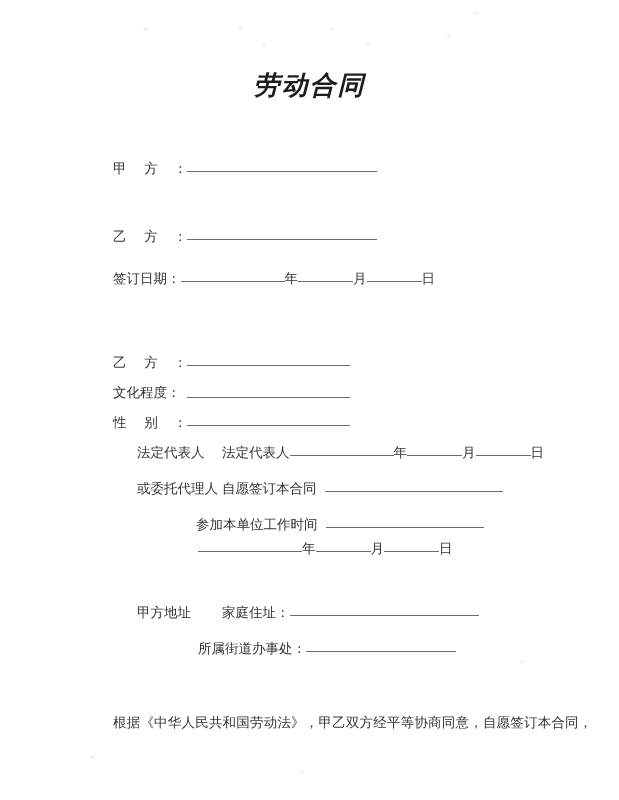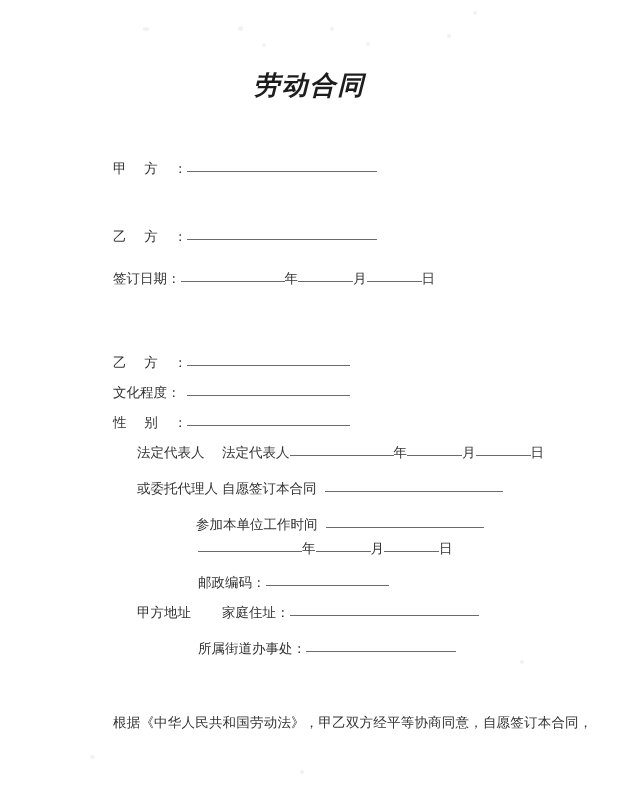--- a/index.html
+++ b/index.html
@@ -170,21 +170,21 @@
 
   <div class="row" style="top:354px;">
     <span class="lbl lbl-spaced">
       <span>乙</span>
       <span>方</span>
       <span class="colon">：</span>
     </span>
     <span class="ul ul-w"></span>
   </div>
 
-  <div class="row" style="top:384px;">
+  <div class="row" style="top:384px;align-items:center;">
     <span class="lbl lbl-fixed">
       <span>文化程度</span><span>：</span>
     </span>
     <span class="ul ul-w"></span>
   </div>
 
   <div class="row" style="top:414px;">
     <span class="lbl lbl-spaced">
       <span>性</span>
       <span>别</span>
@@ -217,26 +217,20 @@
 
   <div class="row" style="left:198px;top:540px;">
     <span class="ul ul-m"></span>
     <span class="unit">年</span>
     <span class="ul ul-s"></span>
     <span class="unit">月</span>
     <span class="ul ul-s"></span>
     <span class="unit">日</span>
   </div>
 
-  <div class="row" style="left:198px;top:574px;">
-    <span class="lbl">
-      <span>邮政编码</span><span>：</span>
-    </span>
-    <span class="ul ul-l"></span>
-  </div>
 
   <div class="row" style="top:604px;">
     <span class="lbl col-lbl">甲方地址</span>
     <span class="lbl">
       <span>家庭住址</span><span>：</span>
     </span>
     <span class="ul" style="width:189px;"></span>
   </div>
 
   <div class="row" style="left:198px;top:640px;">

